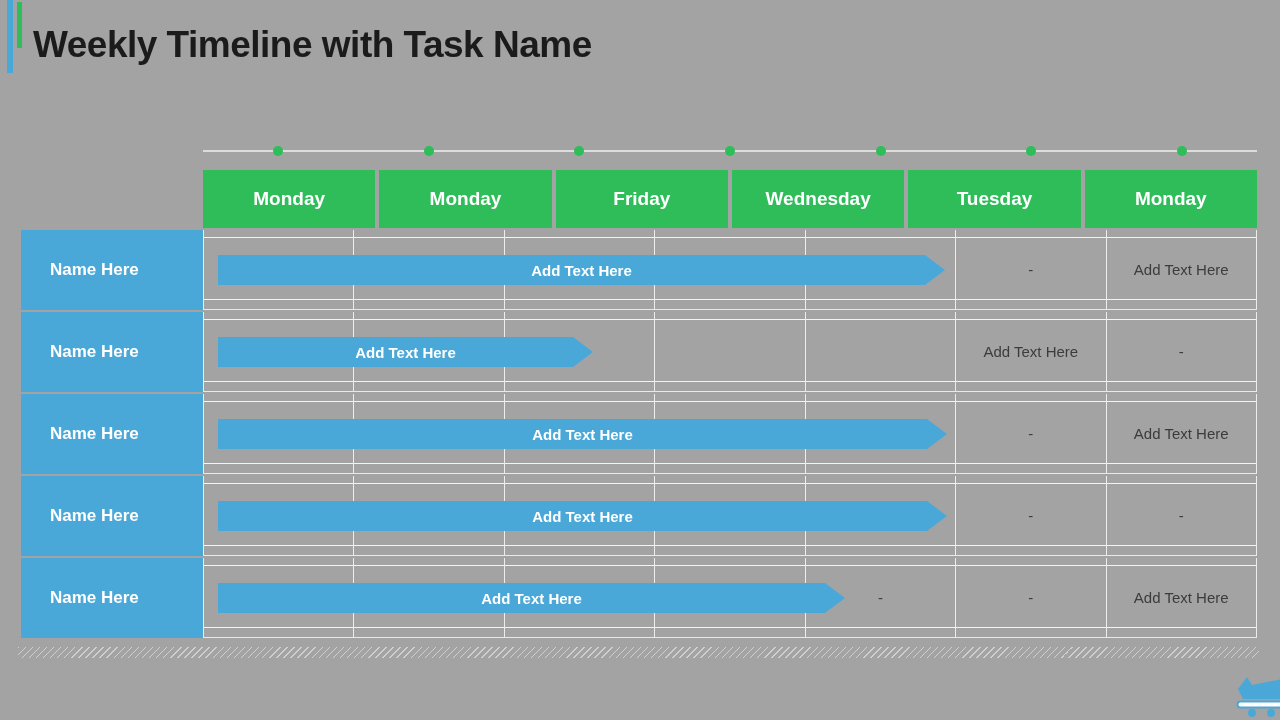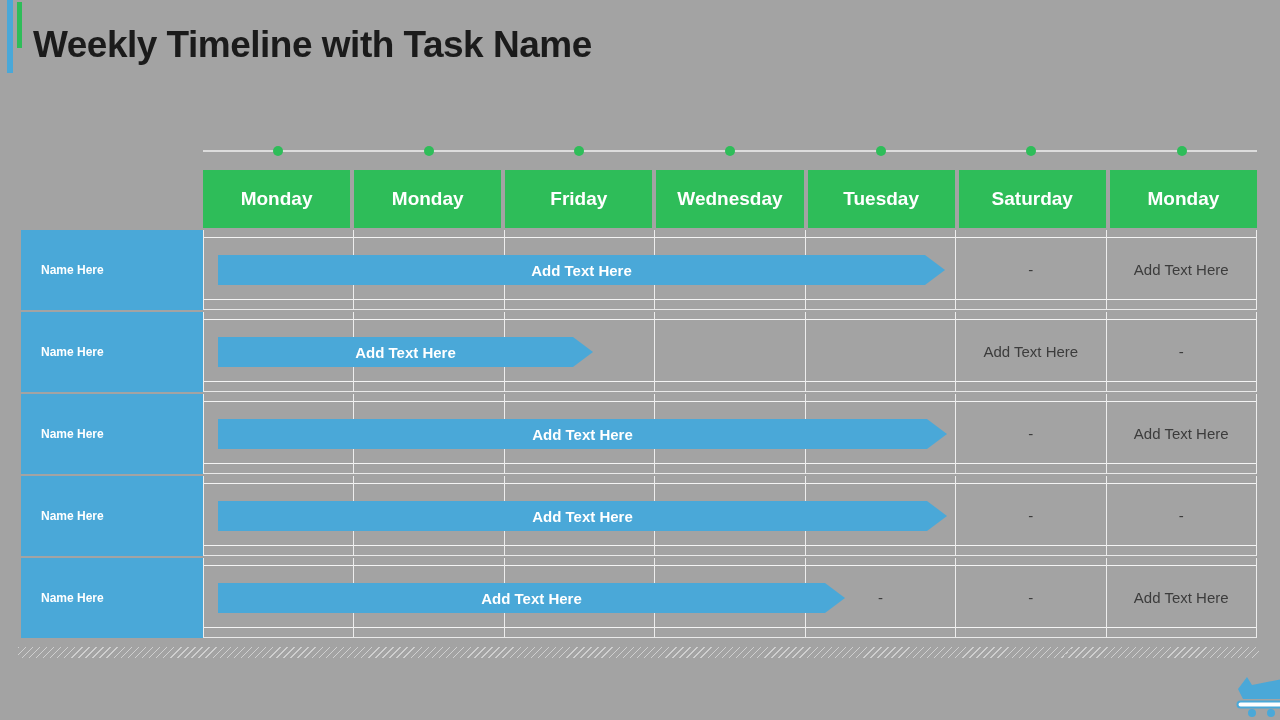--- a/index.html
+++ b/index.html
@@ -26,21 +26,21 @@
   
   .header-row{position:absolute;left:203px;top:170px;width:1054px;height:58px;display:flex;gap:4px;}
   .day-header{
     flex:1;background:var(--green);color:#fff;font-weight:700;font-size:19px;
     display:flex;align-items:center;justify-content:center;
   }
   
   .name-col{position:absolute;left:21px;top:230px;width:182px;display:flex;flex-direction:column;}
   .name-cell{
     height:80px;margin-bottom:2px;background:var(--blue);color:#fff;
-    font-weight:700;font-size:12px;display:flex;align-items:center;padding-left:20px;
+    font-weight:700;font-size:17px;display:flex;align-items:center;padding-left:29px;
     box-sizing:border-box;
   }
   
   .grid-area{position:absolute;left:203px;top:230px;width:1054px;display:flex;flex-direction:column;}
   .grid-row{
     height:80px;margin-bottom:2px;position:relative;display:flex;
     box-sizing:border-box;border-bottom:1px solid #E9E9E9;
   }
   .grid-row::before,.grid-row::after{
     content:"";position:absolute;left:0;right:0;height:1px;background:var(--subgrid);
@@ -100,21 +100,20 @@
         <div class="dot"></div>
       </div>
     </div>
 
   <div class="header-row">
       <div class="day-header">Monday</div>
       <div class="day-header">Monday</div>
       <div class="day-header">Friday</div>
       <div class="day-header">Wednesday</div>
       <div class="day-header">Tuesday</div>
-      <div class="day-header">Saturday</div>
       <div class="day-header">Monday</div>
     </div>
 
   <div class="name-col">
       <div class="name-cell">Name Here</div>
       <div class="name-cell">Name Here</div>
       <div class="name-cell">Name Here</div>
       <div class="name-cell">Name Here</div>
       <div class="name-cell">Name Here</div>
     </div>

